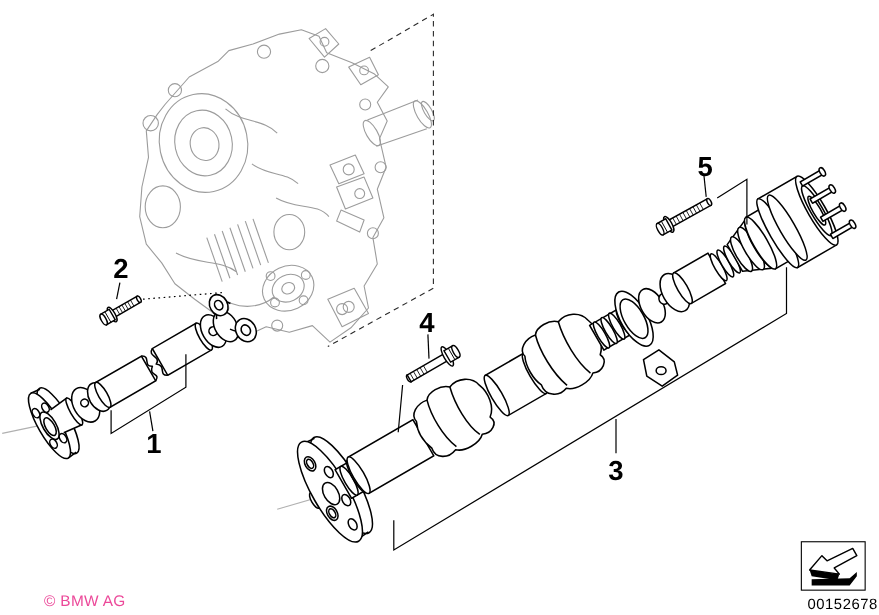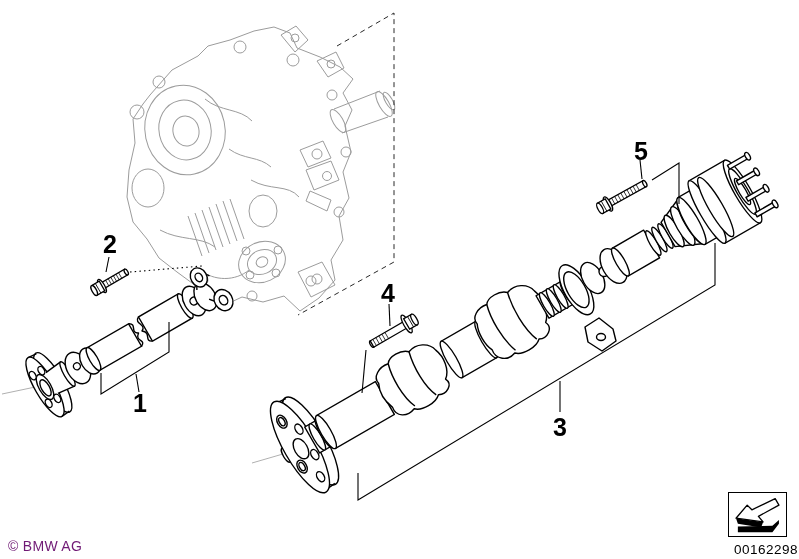--- a/index.html
+++ b/index.html
@@ -1,20 +1,20 @@
 <!DOCTYPE html>
 <html><head>
 <meta charset="utf-8">
 <style>
   html,body{margin:0;padding:0;background:#fff;}
   #stage{position:relative;width:799px;height:559px;background:#ffffff;overflow:hidden;
          font-family:"Liberation Sans",sans-serif;}
   #drawing{position:absolute;left:0;top:0;}
   .callout{font-family:"Liberation Sans",sans-serif;font-weight:bold;font-size:25px;fill:#000;text-anchor:middle;cursor:pointer;}
-  .footer-copy{position:absolute;left:8px;top:538px;font-size:14px;color:#701a75;letter-spacing:0.3px;}
+  .footer-copy{position:absolute;left:40px;top:538px;font-size:14px;color:#ec4899;letter-spacing:0.3px;}
   .footer-num{position:absolute;left:734px;top:542px;font-size:13.5px;color:#000;letter-spacing:0.5px;}
   .arrow-box{position:absolute;left:728px;top:492px;width:59px;height:45px;border:1.3px solid #000;box-sizing:border-box;background:#fff;}
 </style>
 </head>
 <body>
 
 <div id="stage">
 
 <svg id="drawing" width="799" height="559" viewBox="0 0 799 559">
 
@@ -254,15 +254,15 @@
 
   <div class="footer-copy">© BMW AG</div>
 
   <div class="arrow-box">
     <svg width="56" height="42" viewBox="0 0 59 45">
       <path d="M9,36 L9,42 L46,42 L53,33 L53,29 L46,35 Z" fill="#000"></path>
       <path d="M7,27 L36,31 L34,37 L9,33 Z" fill="#000"></path>
       <path d="M7,27 L19,13 L24,18 L49,6 L53,13 L31,25 L36,31 Z" fill="#fff" stroke="#000" stroke-width="1.4" stroke-linejoin="round"></path>
     </svg>
   </div>
-  <div class="footer-num">00162298</div>
+  <div class="footer-num">00152678</div>
 
 </div>
 
 </body></html>

